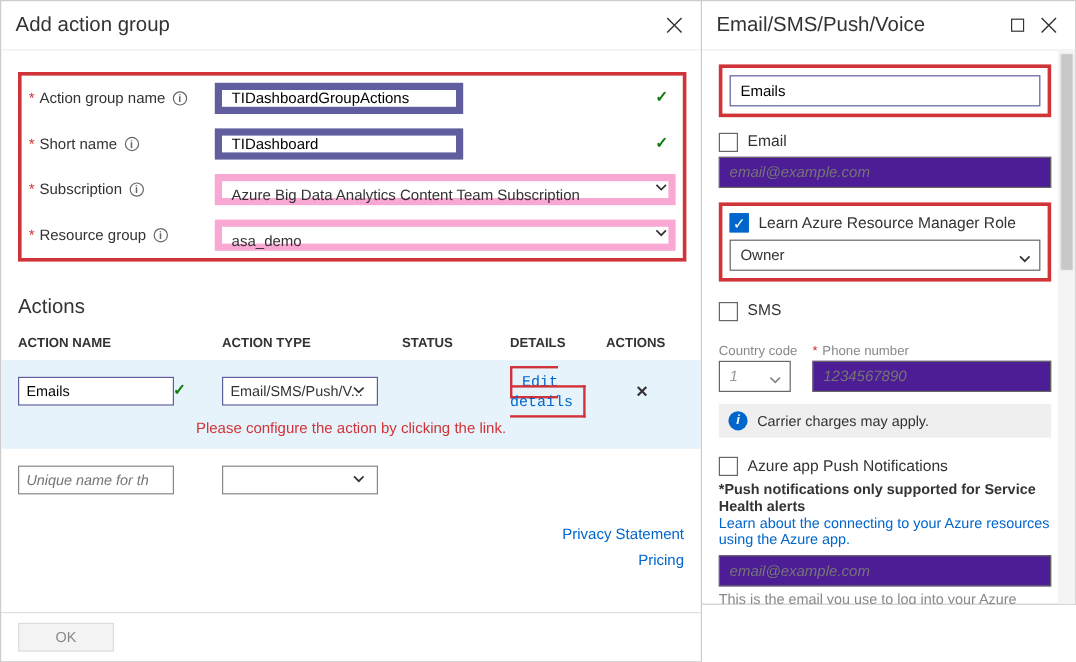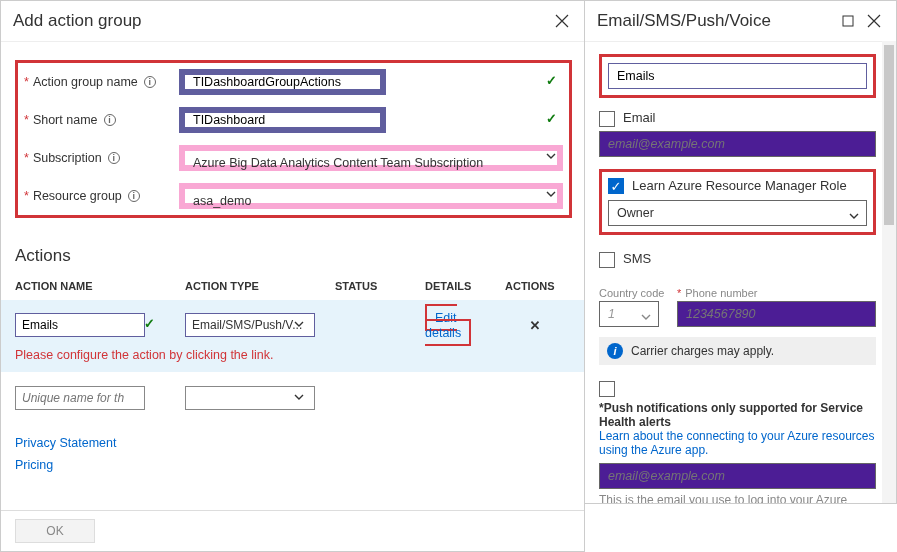--- a/index.html
+++ b/index.html
@@ -133,26 +133,27 @@
     font-size: 12px;
     background: #fff;
     width: 130px;
   }
   .mini-wrap { position: relative; margin-right: 26px; }
   .mini-wrap .mini-check { position: absolute; right: 4px; top: 3px; color: #107c10; font-weight: bold; }
   .mini-wrap .mini-chev  { position: absolute; right: 4px; top: 5px; }
   .edit-link-box {
     border: 2px solid #d13438;
     padding: 4px 8px;
+    font-family: Liberation Mono, monospace;
   }
   .link { color: #0066cc; cursor: pointer; font-size: 12.5px; }
   .delete-x { cursor: pointer; font-weight: bold; color: #333; }
-  .warn-text { color: #d13438; font-size: 12.5px; margin-top: 8px; }
+  .warn-text { color: #d13438; font-size: 12.5px; margin-top: 8px; text-align: center; }
   .links-area { padding: 8px 14px; }
-  .links-area .link { display: block; margin-top: 8px; }
+  .links-area .link { display: block; margin-top: 8px; text-align: right; }
   .ok-bar {
     margin-top: auto;
     border-top: 1px solid #ddd;
     padding: 8px 14px;
   }
   .ok-btn {
     width: 80px; height: 24px;
     background: #f3f3f3;
     border: 1px solid #ddd;
     color: #888;
@@ -398,21 +399,21 @@
         </div>
       </div>
     </div>
 
     <div class="info-banner" style="margin-top:10px">
       <span class="info-circle">i</span>
       <span>Carrier charges may apply.</span>
     </div>
 
     <div class="sect">
-      <div><span class="checkb"></span></div>
+      <div><span class="checkb"></span><span>Azure app Push Notifications</span></div>
       <div style="font-size:12px;font-weight:bold;margin-top:4px">*Push notifications only supported for Service Health alerts</div>
       <div class="link" style="font-size:12px">Learn about the connecting to your Azure resources using the Azure app.</div>
       <input class="full-input disabled-input" style="margin-top: 6px;" placeholder="email@example.com">
       <div class="helper">This is the email you use to log into your Azure account.</div>
     </div>
 
     <div class="sect" style="margin-bottom:0">
       <div><span class="checkb"></span><span>Voice</span></div>
     </div>
   </div>

